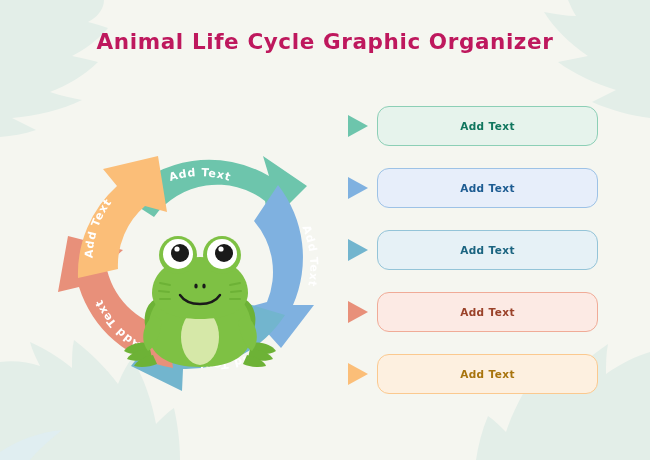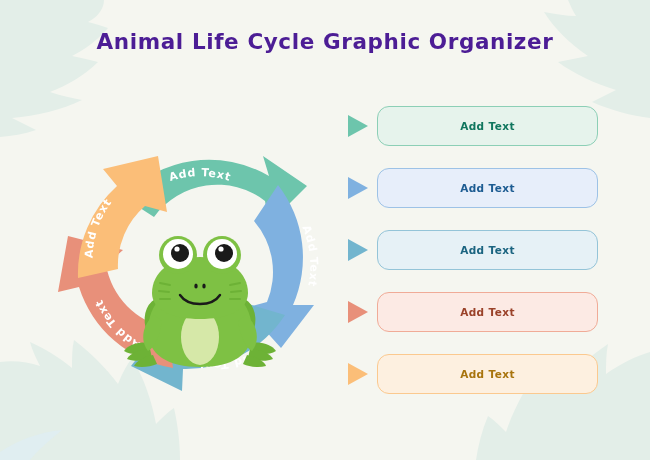--- a/index.html
+++ b/index.html
@@ -33,21 +33,21 @@
   #title {
     position: absolute;
     left: 0;
     top: 29px;
     width: 650px;
     text-align: center;
     font-family: "DejaVu Sans", sans-serif;
     font-size: 21.5px;
     font-weight: bold;
     letter-spacing: 0.6px;
-    color: #4c1d95;
+    color: #be185d;
     white-space: nowrap;
   }
 
   
   #cycle {
     position: absolute;
     left: 55px;
     top: 100px;
     width: 290px;
     height: 300px;

